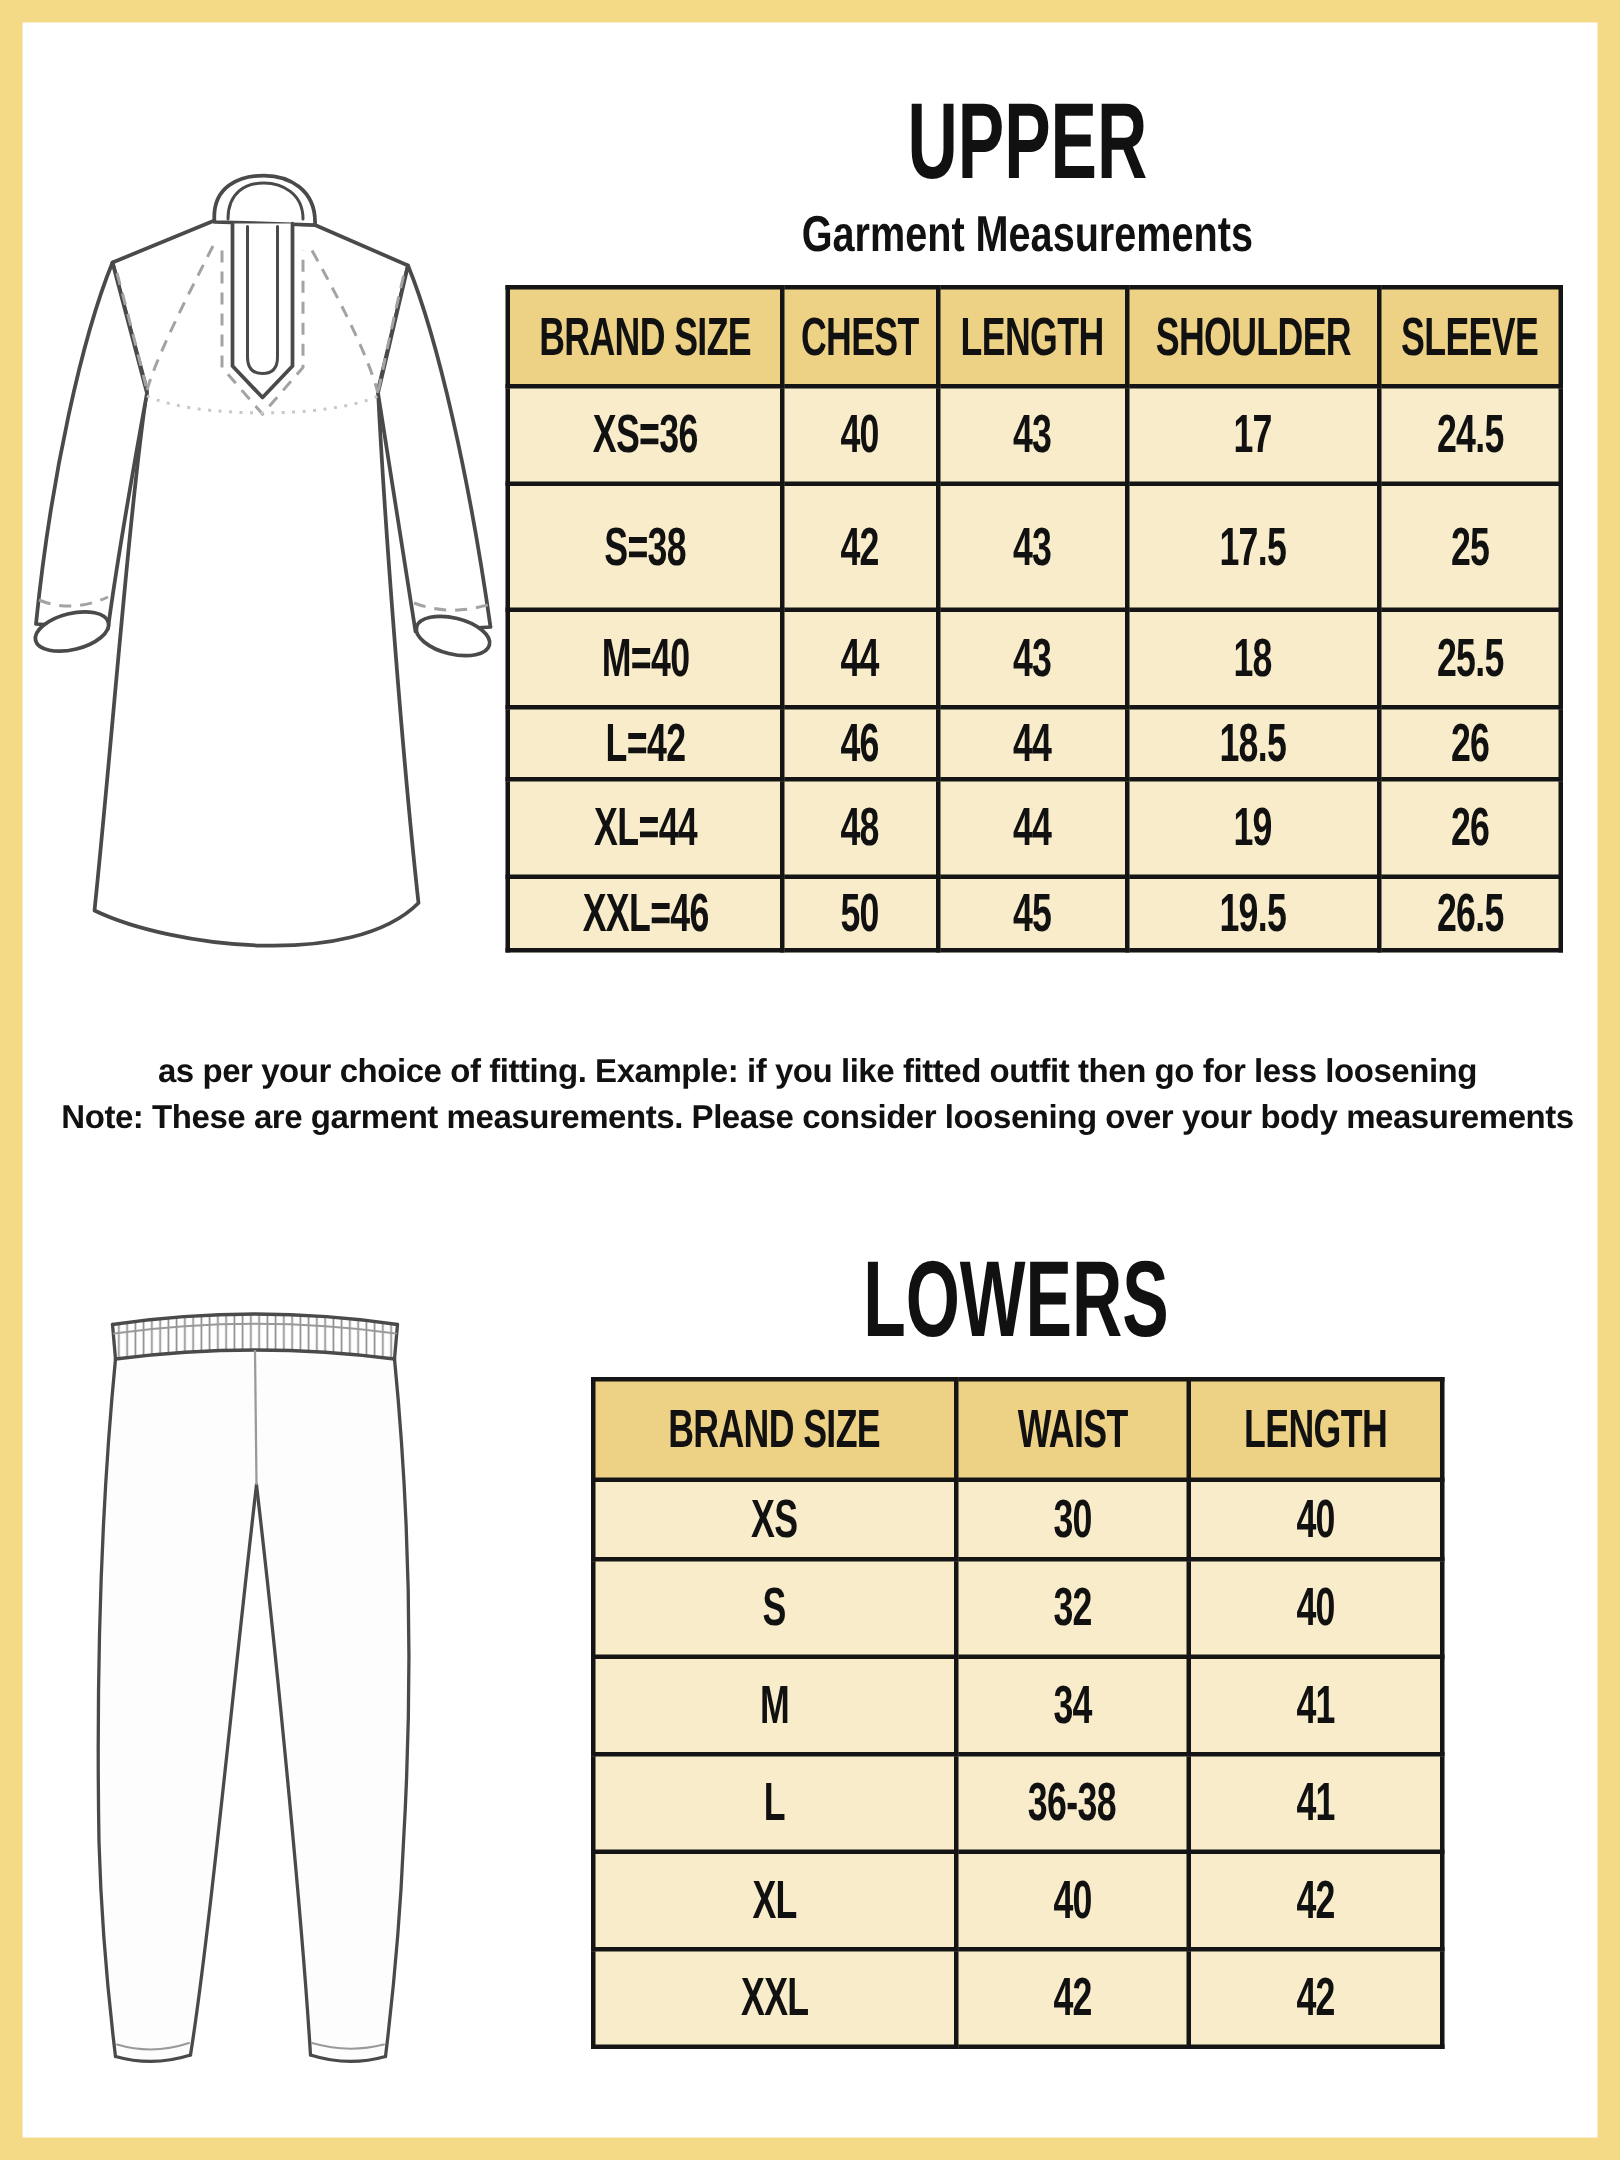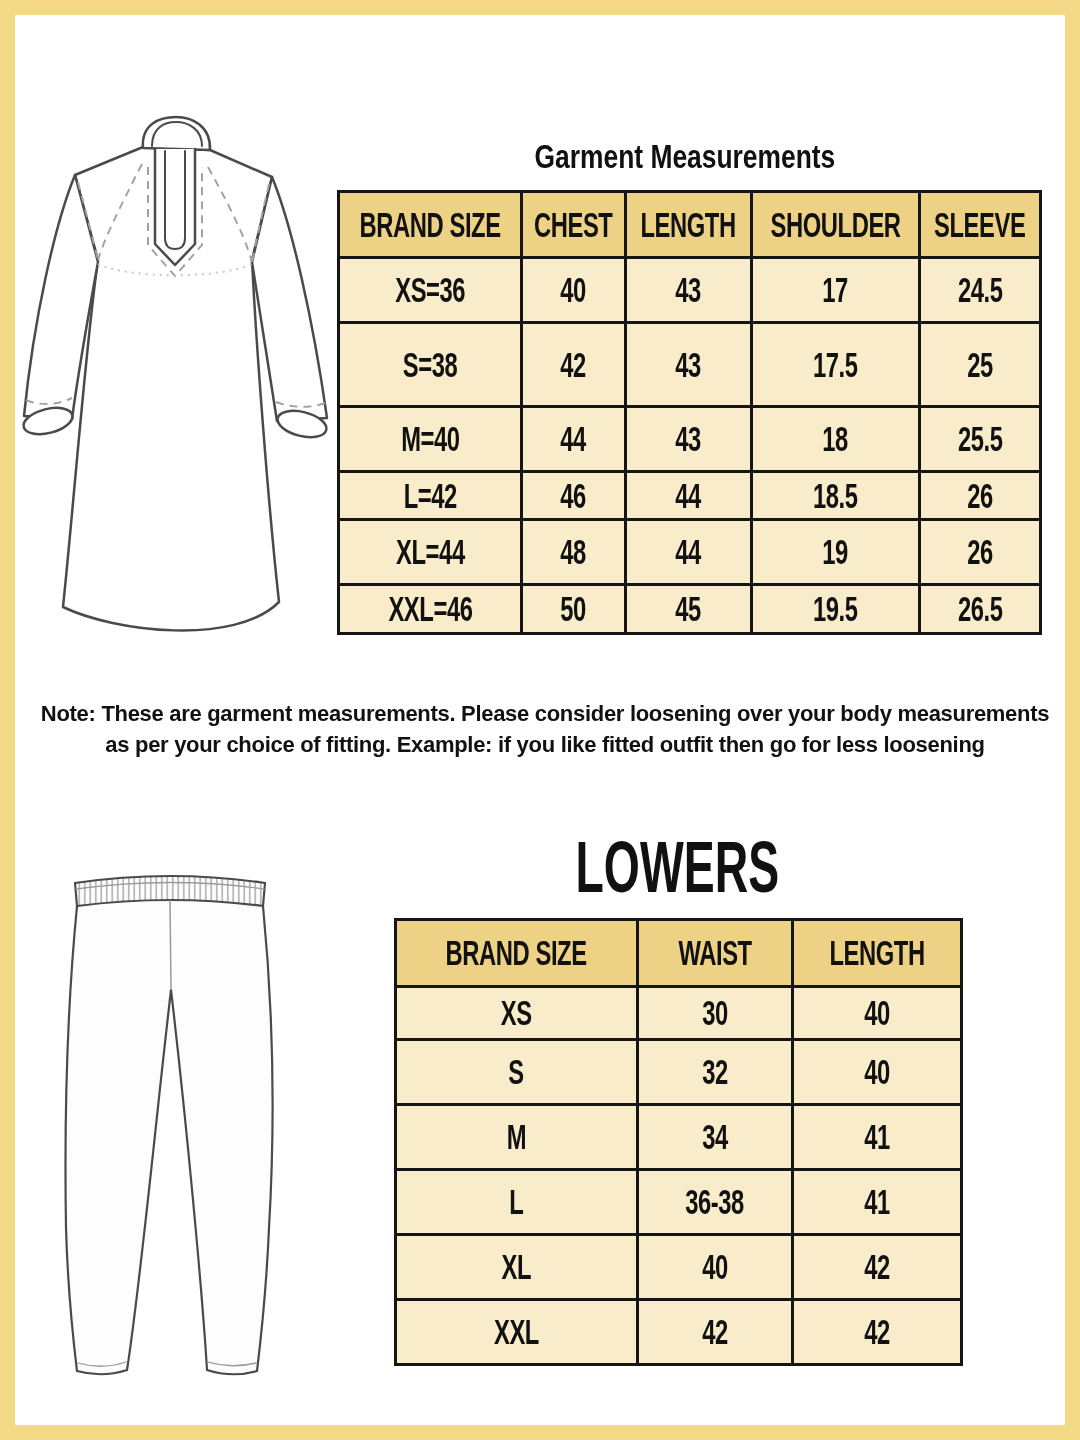--- a/index.html
+++ b/index.html
@@ -74,20 +74,23 @@
       <path d="M 122,52 C 100,95 85,125 78,148"></path>
       <path d="M 188,55 C 212,98 226,128 232,150"></path>
       <path d="M 58,70 C 66,100 73,128 78,148"></path>
       <path d="M 249,72 C 242,102 236,130 232,150"></path>
       <path d="M 6,288 Q 28,297 52,286"></path>
       <path d="M 256,290 Q 280,299 306,291"></path>
     </g>
     <path d="M 78,152 C 110,167 200,167 232,152" fill="none" stroke="#c8c8c8" stroke-width="2" stroke-dasharray="2 5"></path>
   </svg>
 
+  <div class="big-title" style="left:330px;top:64px;width:710px;">
+    <span class="squeeze">UPPER</span>
+  </div>
   <div class="subtitle" style="left:330px;top:140px;width:710px;">
     <span class="squeeze">Garment Measurements</span>
   </div>
 
   <table class="size-table" style="left:337px;top:190px;width:702px;">
       <colgroup>
         <col style="width: 183px;">
         <col style="width: 104px;">
         <col style="width: 126px;">
         <col style="width: 168px;">
@@ -142,22 +145,22 @@
           <td><span class="cell-text">XXL=46</span></td>
           <td><span class="cell-text">50</span></td>
           <td><span class="cell-text">45</span></td>
           <td><span class="cell-text">19.5</span></td>
           <td><span class="cell-text">26.5</span></td>
         </tr>
       </tbody>
     </table>
 
   <div class="note">
+    <div>as per your choice of fitting. Example: if you like fitted outfit then go for less loosening</div>
     <div>Note: These are garment measurements. Please consider loosening over your body measurements</div>
-    <div>as per your choice of fitting. Example: if you like fitted outfit then go for less loosening</div>
   </div>
 
   <svg class="illu" style="left:60px;top:868px;" width="220" height="512" viewBox="0 0 220 512">
     <defs>
       <pattern id="rib" width="5.5" height="44" patternUnits="userSpaceOnUse">
         <line x1="2.75" y1="0" x2="2.75" y2="44" stroke="#8a8a8a" stroke-width="1.1"></line>
       </pattern>
     </defs>
 
     <path d="M 17,38 Q 110,26 203,38

